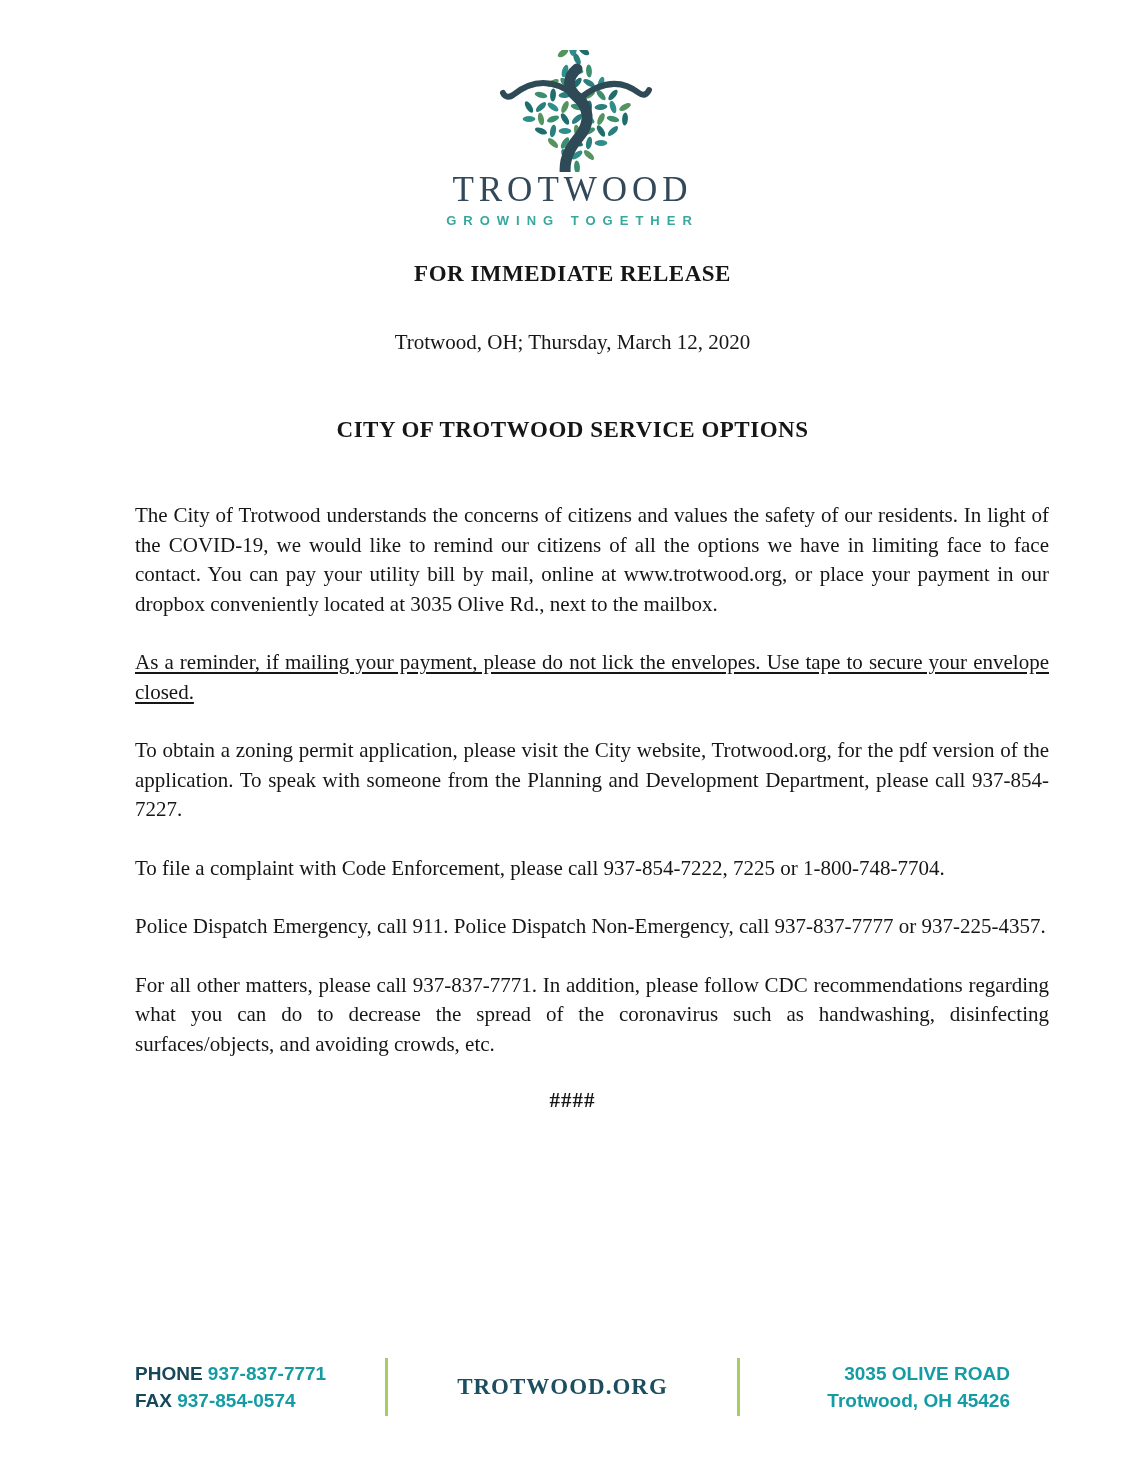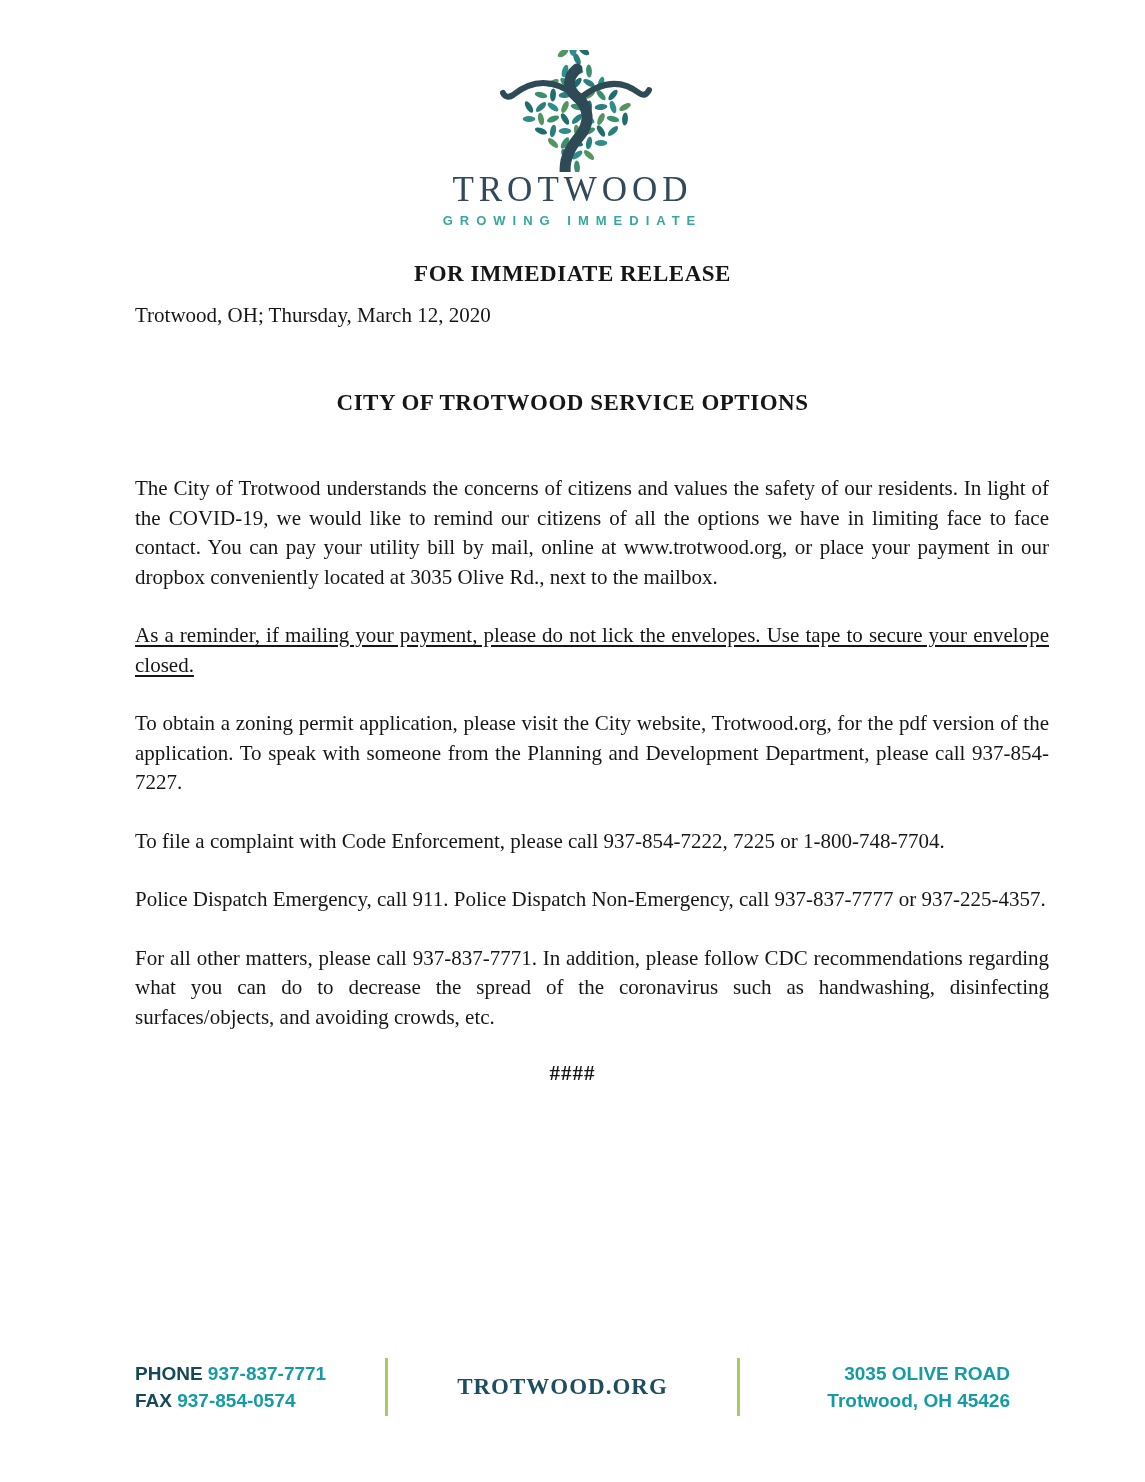--- a/index.html
+++ b/index.html
@@ -23,21 +23,21 @@
     font-family:"Liberation Sans",sans-serif;
     font-size:13px; font-weight:bold; letter-spacing:7px;
     color:#38a79e; margin-top:6px;
   }
   
   .release-label{
     margin-top:33px; text-align:center;
     font-weight:bold; font-size:23px; letter-spacing:.5px;
   }
   .dateline{
-    margin:16px 135px 0 135px; text-align:left; font-size:21px;
+    margin:43px 135px 0 135px; text-align:center; font-size:21px;
   }
   .doc-title{
     margin:62px 135px 0 135px; text-align:center;
     font-weight:bold; font-size:23px; letter-spacing:.5px;
   }
   
   .body-text{ margin:58px 96px 0 135px; }
   .body-text p{
     margin:0 0 29px 0;
     font-size:21px; line-height:29.5px;
@@ -135,21 +135,21 @@
         <circle cx="84" cy="30" r="2.2" fill="#b9c352"></circle>
         <circle cx="117" cy="28" r="2.2" fill="#b9c352"></circle>
       </g>
       <g id="trunk" transform="translate(0,-33)" fill="none" stroke="#2e4a56" stroke-linecap="round">
         <path d="M 98,178 C 86,150 94,134 106,120 C 118,106 116,90 104,80 C 94,72 94,60 104,52" stroke-width="11"></path>
         <path d="M 102,78 C 80,62 60,62 40,78 C 36,81 32,80 30,76" stroke-width="6"></path>
         <path d="M 106,82 C 128,64 148,62 166,76 C 170,79 174,78 176,73" stroke-width="6"></path>
       </g>
     </svg>
     <div class="wordmark">TROTWOOD</div>
-    <div class="tagline">GROWING IMMEDIATE</div>
+    <div class="tagline">GROWING TOGETHER</div>
   </header>
 
   <div class="release-label">FOR IMMEDIATE RELEASE</div>
 
   <div class="dateline">Trotwood, OH; Thursday, March 12, 2020</div>
 
   <h1 class="doc-title">CITY OF TROTWOOD SERVICE OPTIONS</h1>
 
   <main class="body-text" id="paragraphs">
       <p>The City of Trotwood understands the concerns of citizens and values the safety of our residents. In light of the COVID-19, we would like to remind our citizens of all the options we have in limiting face to face contact.  You can pay your utility bill by mail, online at www.trotwood.org, or place your payment in our dropbox conveniently located at 3035 Olive Rd., next to the mailbox.</p>

